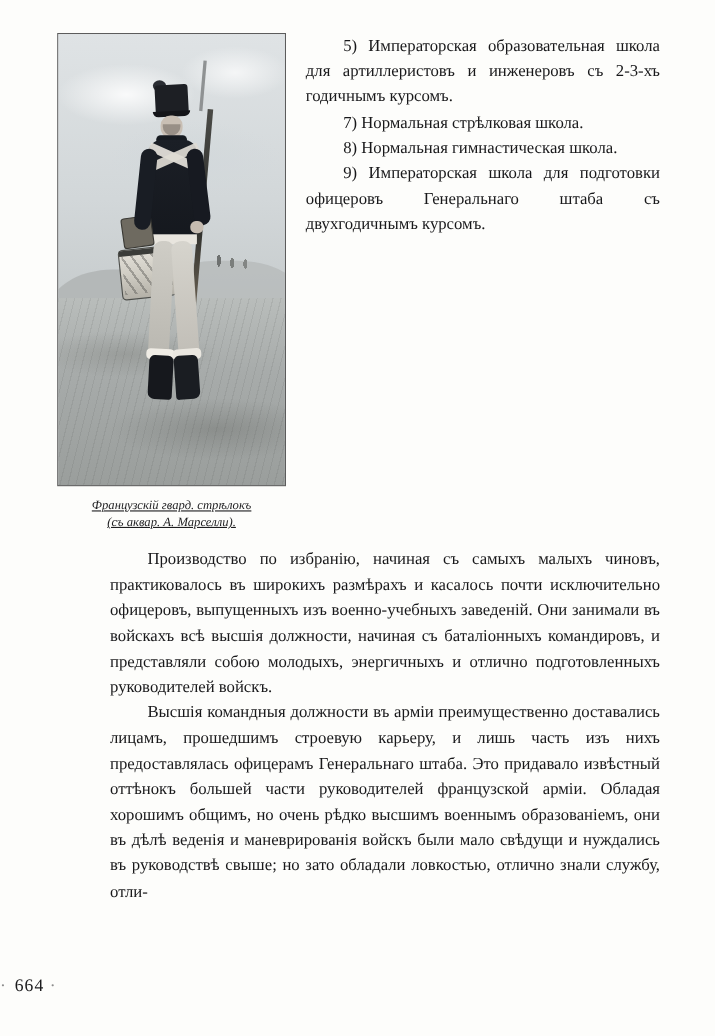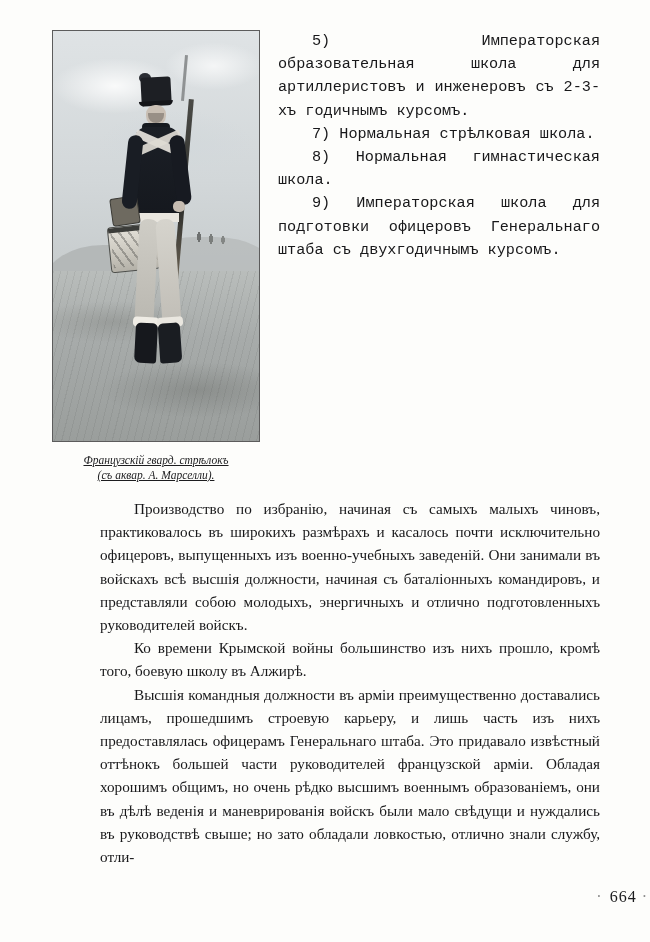--- a/index.html
+++ b/index.html
@@ -221,28 +221,28 @@
     width: 322px;
   }
   p {
     margin: 0;
     text-align: justify;
     text-justify: inter-word;
     font-size: 15.2px;
     line-height: 23.2px;
     hyphens: manual;
   }
-  .right-col p { text-indent: 34px; font-family: Liberation Mono, monospace; }
+  .right-col p { text-indent: 34px; }
   .body-block { margin-top: 14px; }
   .body-block p { text-indent: 34px; margin-bottom: 0; margin-left: 48px; }
   .folio {
     position: absolute;
     left: 0; right: 0;
     bottom: 36px;
-    text-align: right;
+    text-align: left;
     font-size: 16px;
     letter-spacing: 1px;
     color: #1b1b1d;
   }
   .folio .dots { letter-spacing: 3px; color: #8c8c8c; }
 </style>
 </head>
 <body>
 
 <div class="page">
@@ -295,21 +295,20 @@
         <p>5) Императорская образовательная школа для артиллеристовъ и инженеровъ съ 2-3-хъ годичнымъ курсомъ.</p>
         <p>7) Нормальная стрѣлковая школа.</p>
         <p>8) Нормальная гимнастическая школа.</p>
         <p>9) Императорская школа для подготовки офицеровъ Генеральнаго штаба съ двухгодичнымъ курсомъ.</p>
       </div>
 
     </div>
 
     <div class="body-block">
       <p>Производство по избранію, начиная съ самыхъ малыхъ чиновъ, практиковалось въ широкихъ размѣрахъ и касалось почти исключительно офицеровъ, выпущенныхъ изъ военно-учебныхъ заведеній. Они занимали въ войскахъ всѣ высшія должности, начиная съ баталіонныхъ командировъ, и представляли собою молодыхъ, энергичныхъ и отлично подготовленныхъ руководителей войскъ.</p>
-      <p>Ко времени Крымской войны большинство изъ нихъ прошло, кромѣ того, боевую школу въ Алжирѣ.</p>
       <p>Высшія командныя должности въ арміи преимущественно доставались лицамъ, прошедшимъ строевую карьеру, и лишь часть изъ нихъ предоставлялась офицерамъ Генеральнаго штаба. Это придавало извѣстный оттѣнокъ большей части руководителей французской арміи. Обладая хорошимъ общимъ, но очень рѣдко высшимъ военнымъ образованіемъ, они въ дѣлѣ веденія и маневрированія войскъ были мало свѣдущи и нуждались въ руководствѣ свыше; но зато обладали ловкостью, отлично знали службу, отли-</p>
     </div>
 
   </div>
 
   <div class="folio">
     <span class="dots">·</span>
     <span>664</span>
     <span class="dots">·</span>
   </div>

